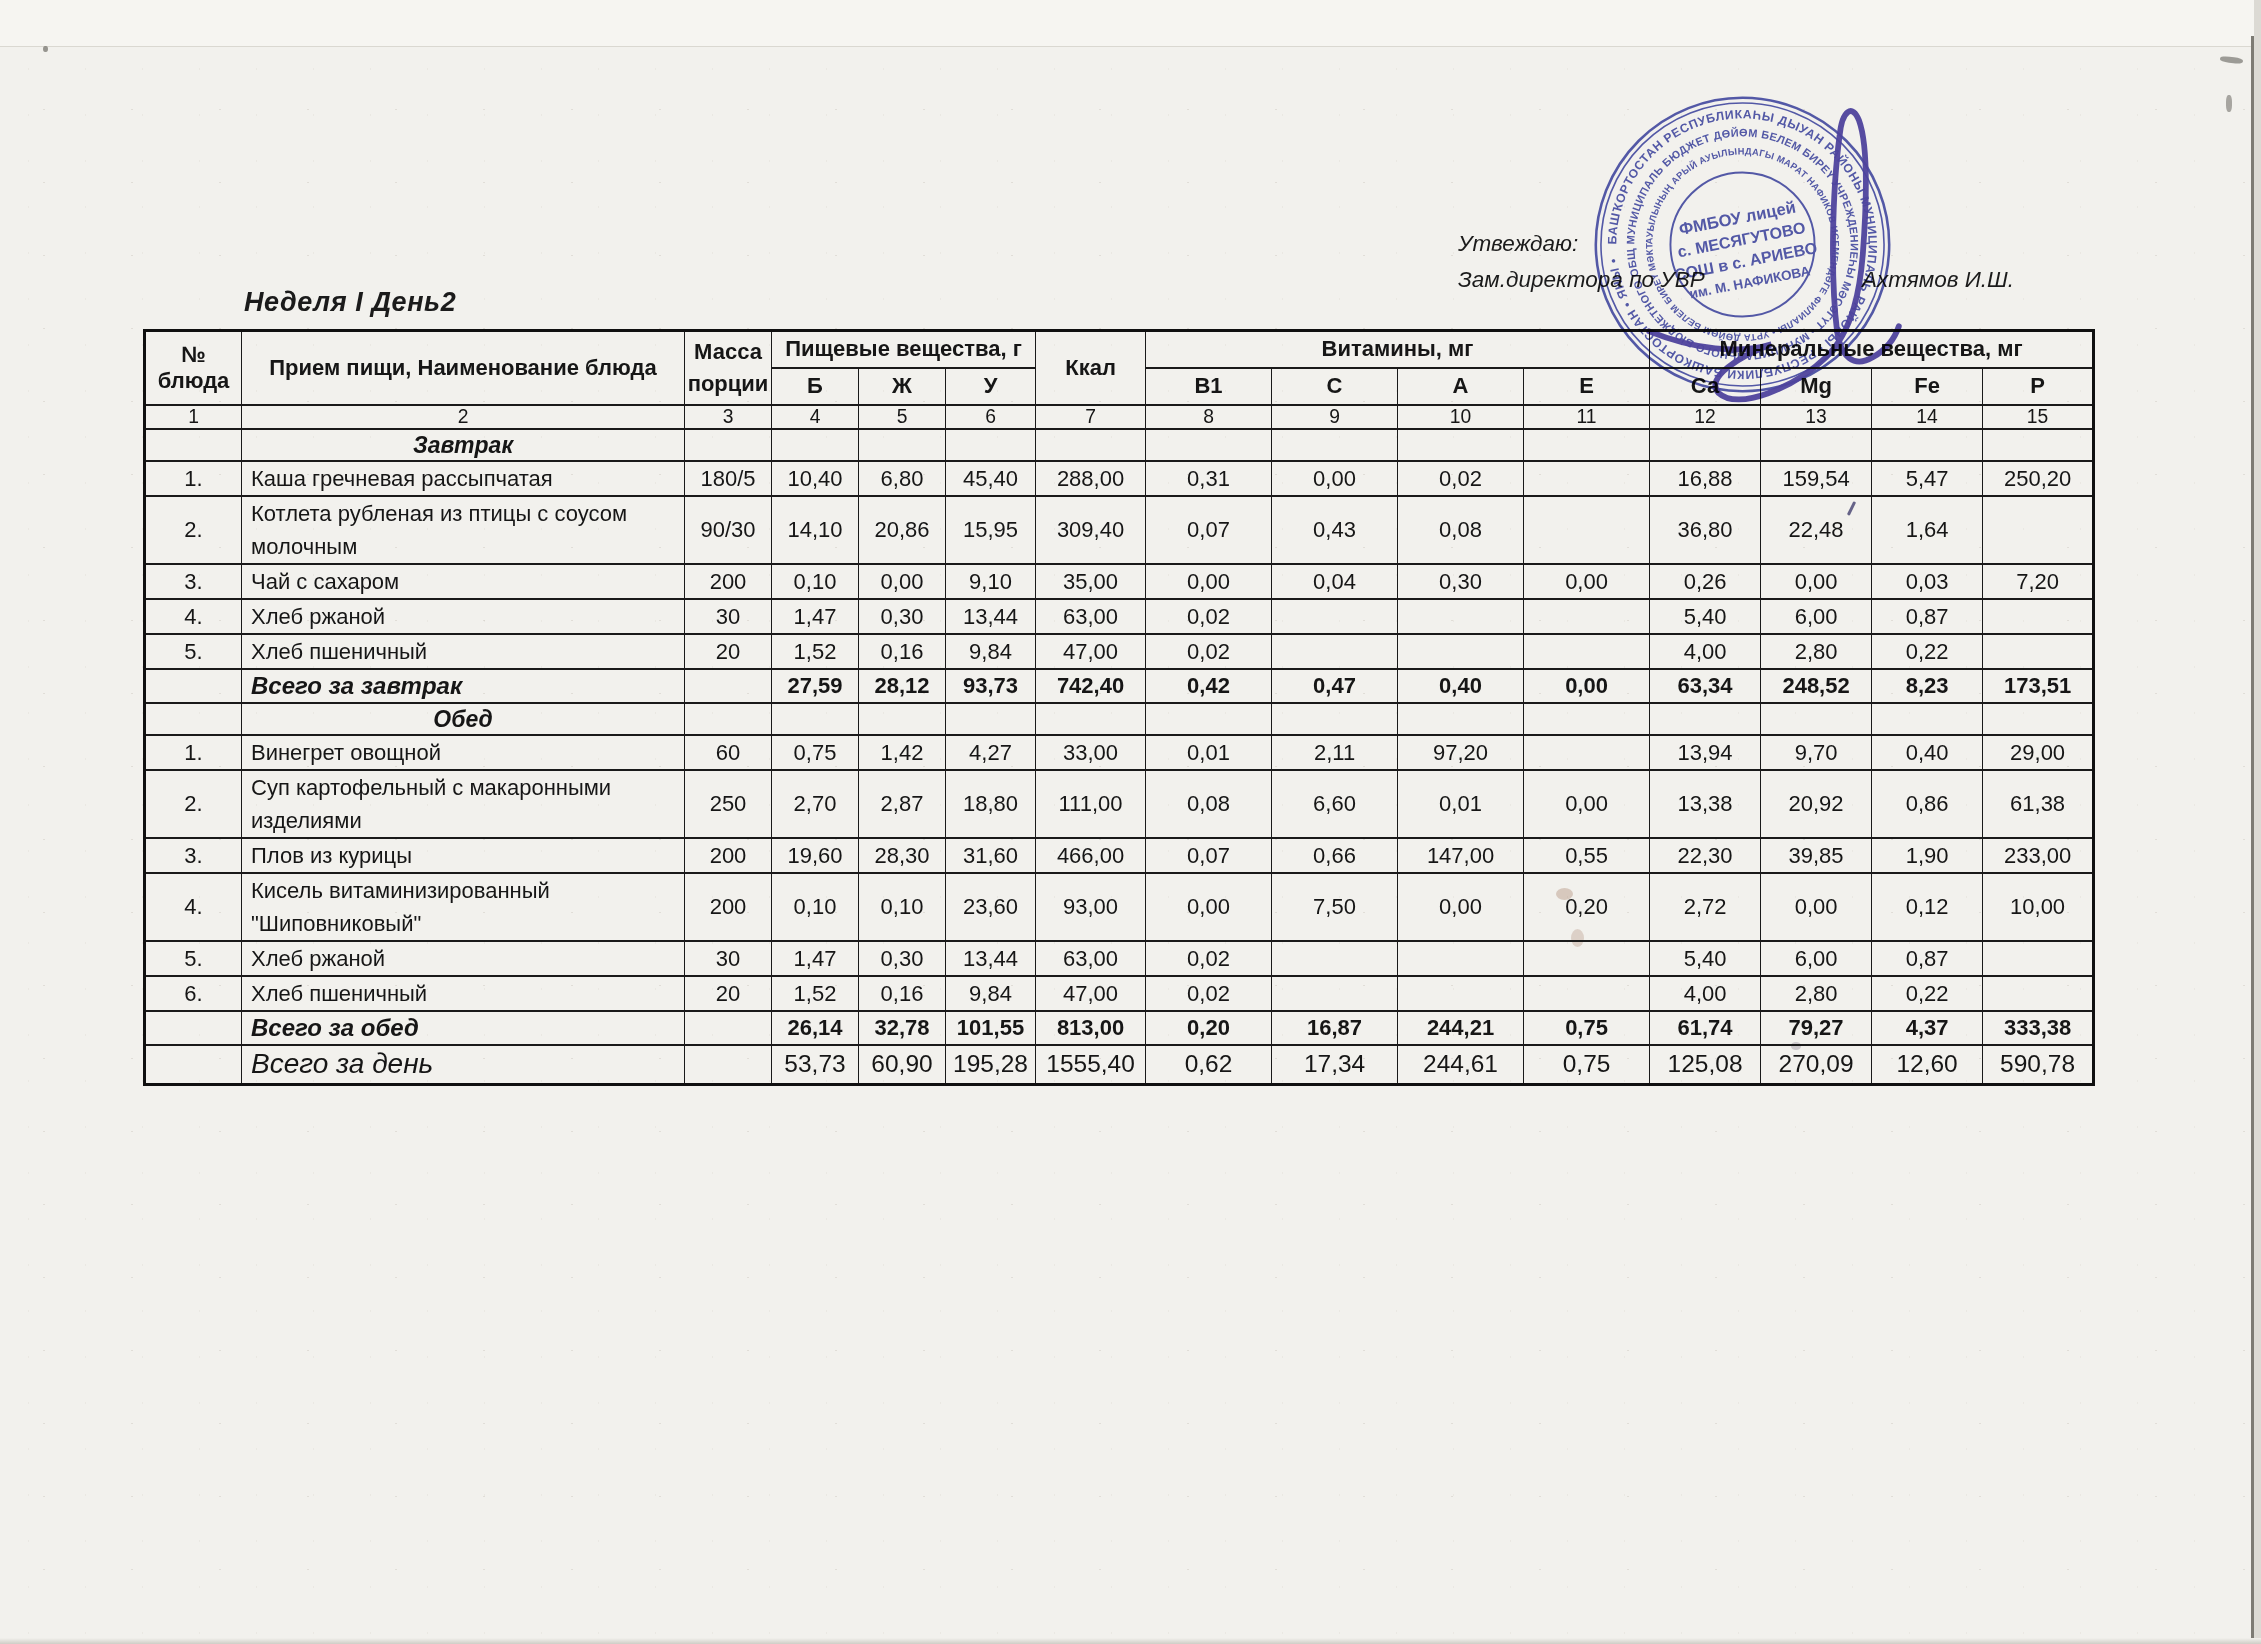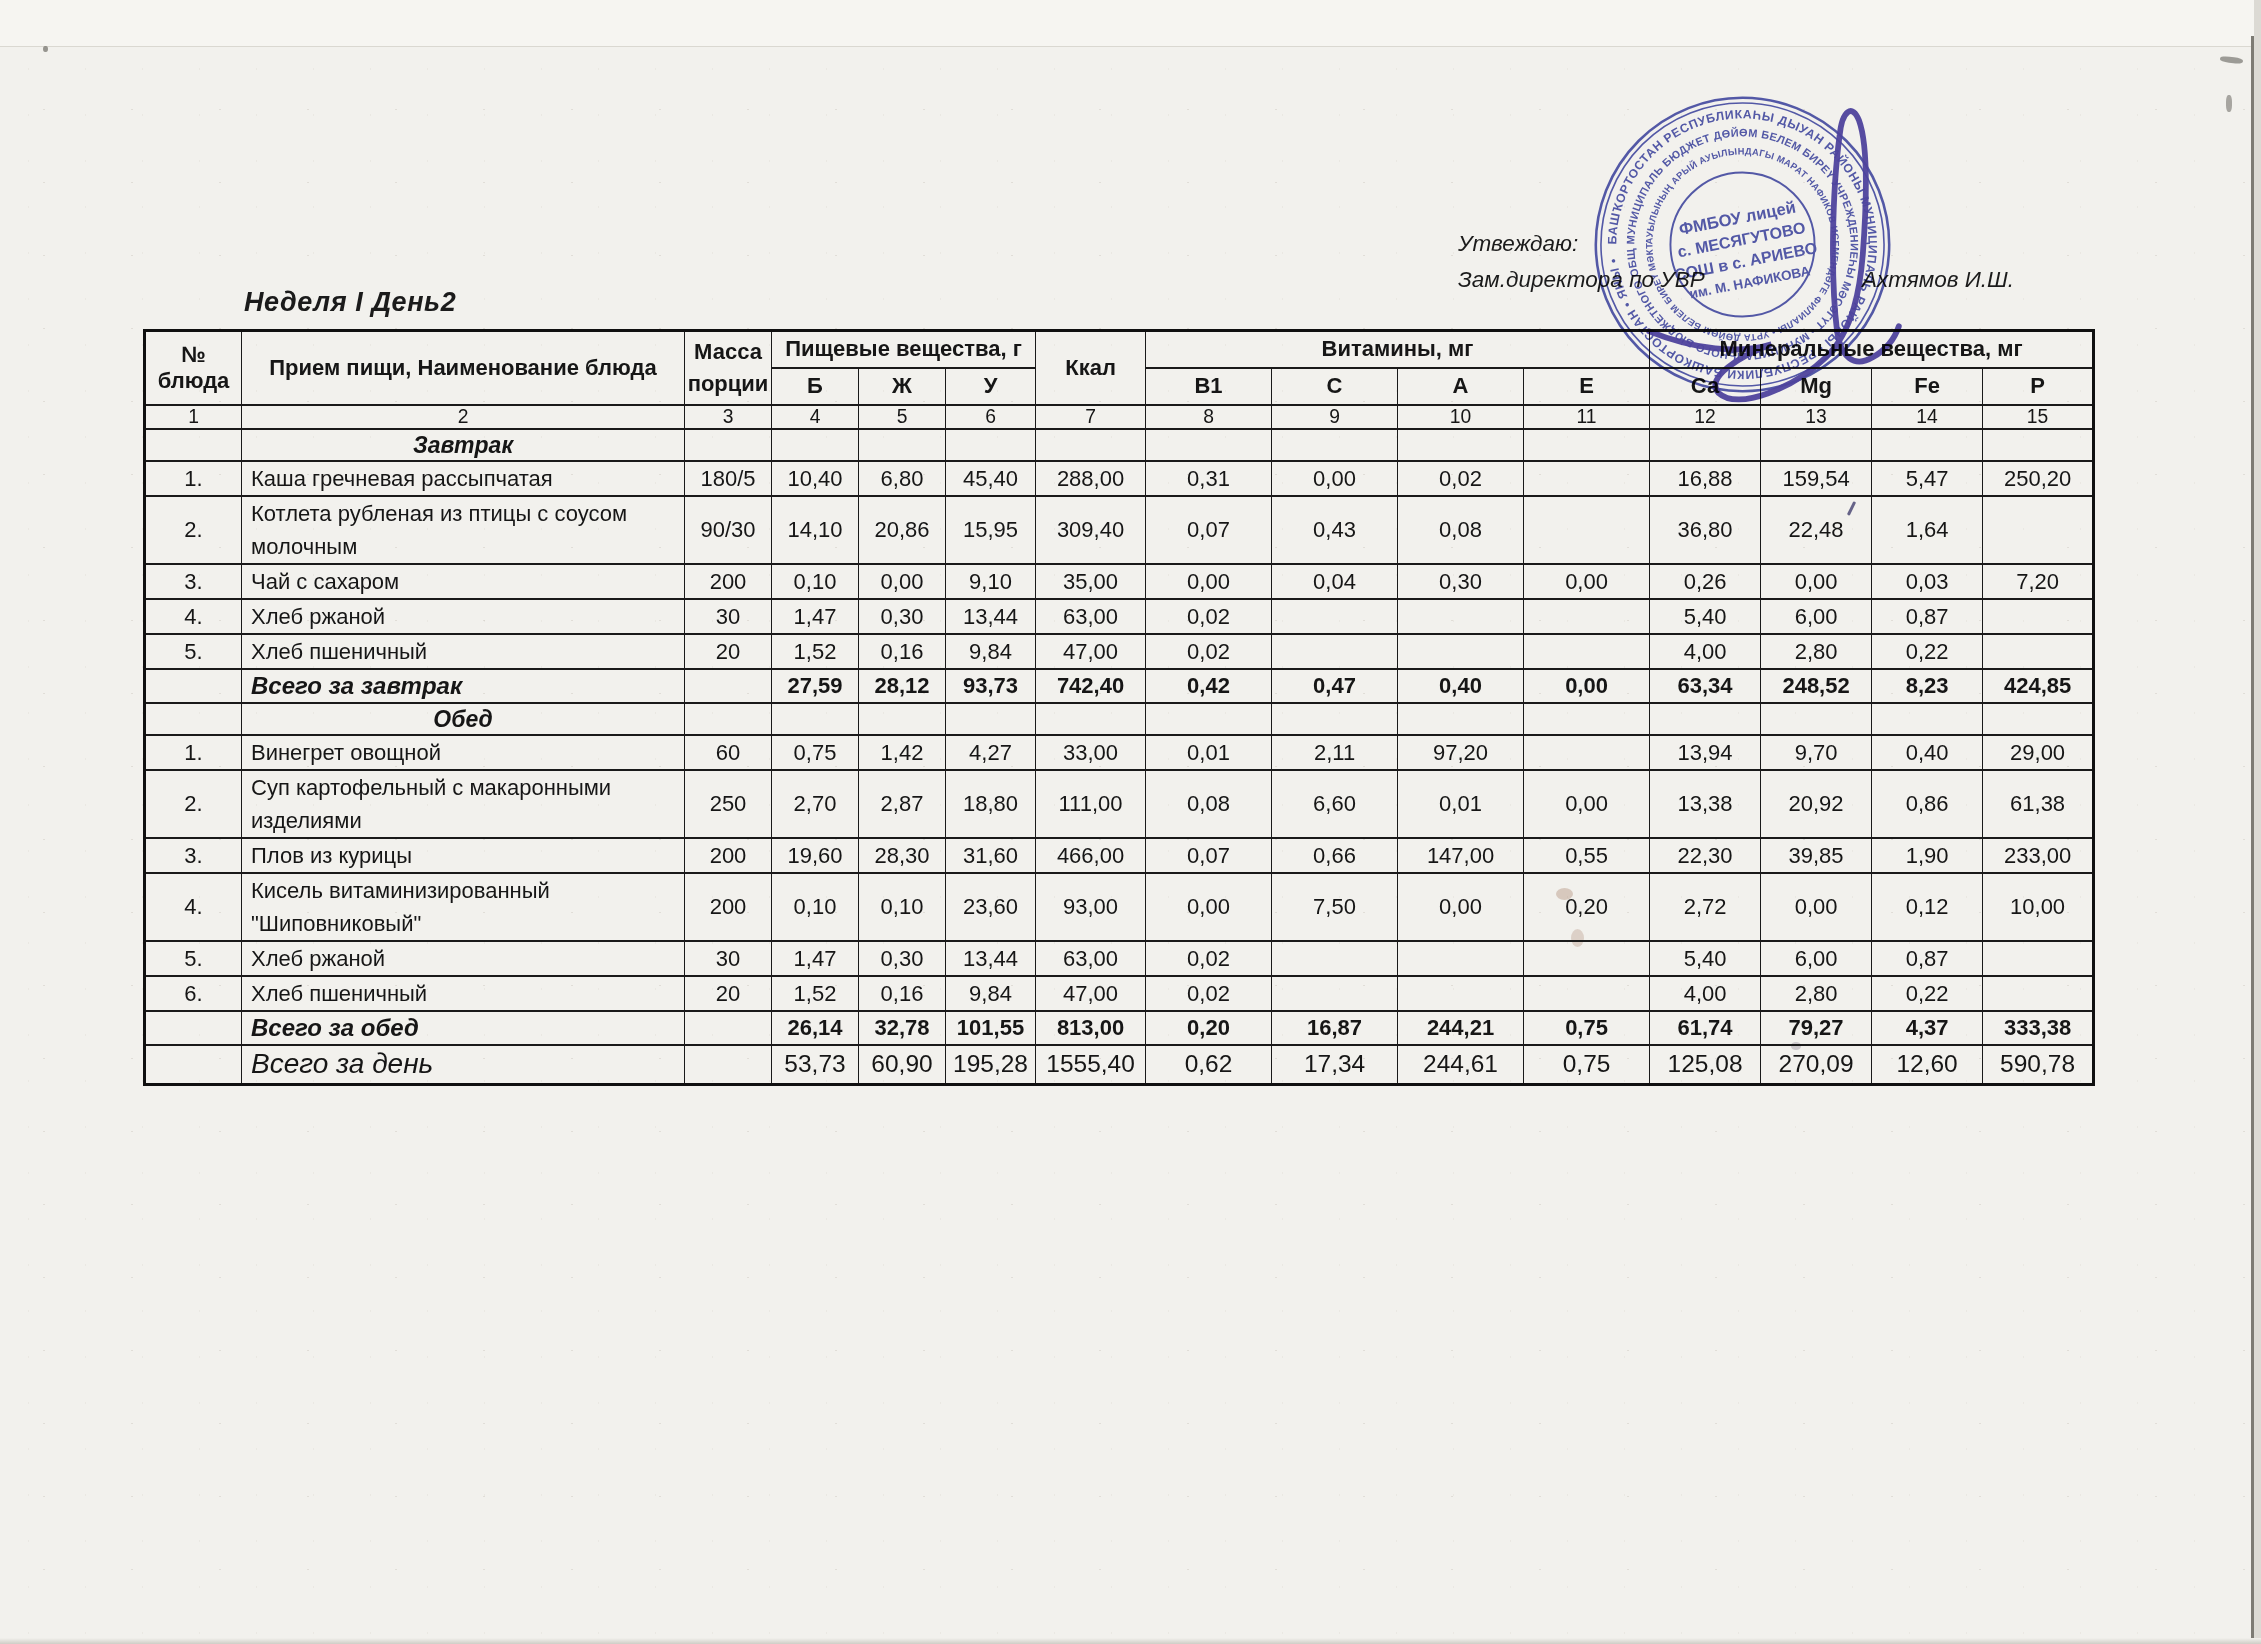--- a/index.html
+++ b/index.html
@@ -234,21 +234,21 @@
           <td>28,12</td>
           <td>93,73</td>
           <td>742,40</td>
           <td>0,42</td>
           <td>0,47</td>
           <td>0,40</td>
           <td>0,00</td>
           <td>63,34</td>
           <td>248,52</td>
           <td>8,23</td>
-          <td>424,85</td>
+          <td>173,51</td>
         </tr>
         <tr class="rt-section">
           <td></td>
           <td class="section-label">Обед</td>
           <td></td>
           <td></td>
           <td></td>
           <td></td>
           <td></td>
           <td></td>

